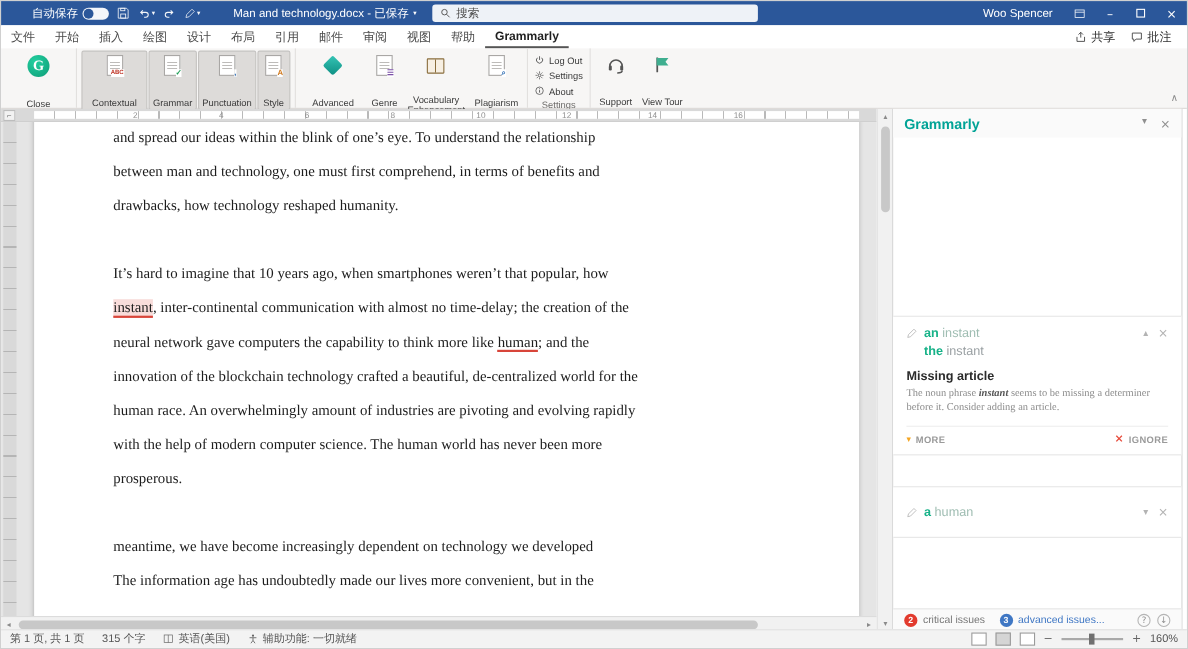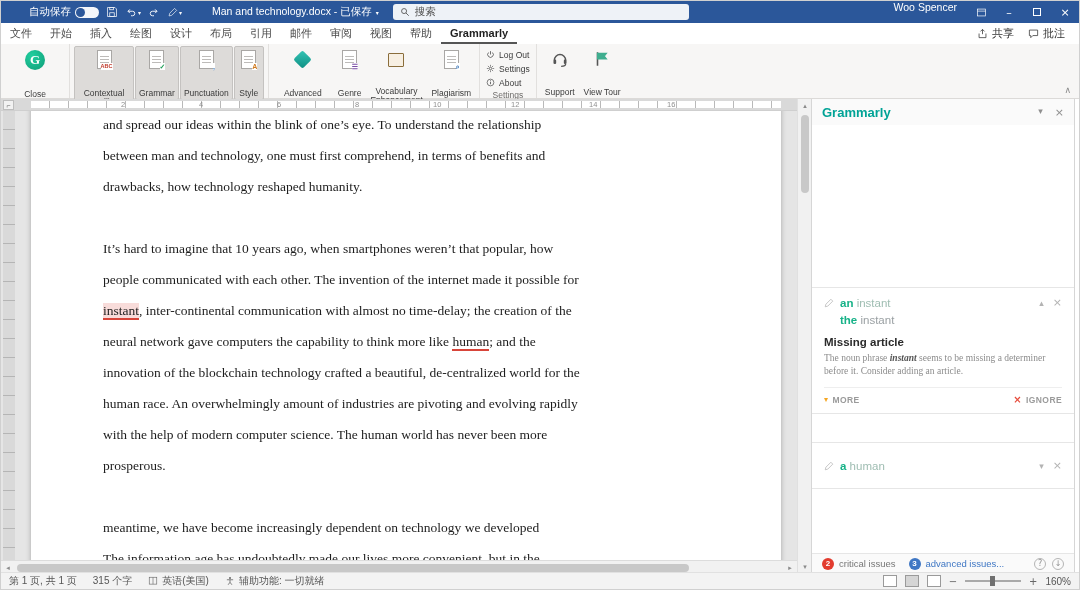--- a/index.html
+++ b/index.html
@@ -12,21 +12,21 @@
               display:flex; align-items:center; color:#fff; font-size:10.5px;padding-left:20px; }
   .tb-left { display:flex; align-items:center; gap:7px; padding-left:8px; }
   .autosave { display:flex; align-items:center; gap:4px; }
   .toggle { width:24px; height:11px; background:rgba(255,255,255,.95); border-radius:6px; position:relative; }
   .toggle .knob { position:absolute; left:1px; top:1px; width:9px; height:9px; border-radius:50%; background:#2b579a; }
   .tb-icon { display:flex; align-items:center; gap:1px; opacity:.95; cursor:default; }
   .tb-caret { font-size:6px; font-family:"DejaVu Sans", sans-serif; }
   .tb-title { margin-left:30px; display:flex; align-items:center; gap:4px; white-space:nowrap; font-size:10.5px; }
   .tb-search { margin-left:14px; width:296px; height:16px; background:rgba(255,255,255,.92); border-radius:3px;
                display:flex; align-items:center; gap:5px; padding:0 7px; color:#4c4c4c; }
-  .tb-right { margin-left:auto; display:flex; height:100%; }
+  .tb-right { margin-left:auto; display:flex; align-items:center; height:100%; }
   .tb-user { margin-right:10px; font-size:10.5px; }
   .winbtn { width:28px; height:100%; display:flex; align-items:center; justify-content:center;
             font-family:"DejaVu Sans", sans-serif; font-size:11px; }
   .max-box { width:8px; height:8px; border:1px solid #fff; display:inline-block; }
 
   
   .tabsrow { position:absolute; top:22px; left:0; right:0; height:21px; background:#fff;
              display:flex; align-items:stretch; font-size:11px; color:#4a4a4a; }
   .tab { display:flex; align-items:center; padding:0 9px; white-space:nowrap; }
   .tab.active { color:#1f1f1f; font-weight:bold; border-bottom:2px solid #555; }
@@ -401,21 +401,20 @@
       </div>
     <div class="docarea">
       <div class="vruler"></div>
       <div class="page">
         <div class="pagetext">
             <div class="doc-line"><span>and spread our ideas within the blink of one’s eye. To understand the relationship</span></div>
             <div class="doc-line"><span>between man and technology, one must first comprehend, in terms of benefits and</span></div>
             <div class="doc-line"><span>drawbacks, how technology reshaped humanity.</span></div>
             <div class="doc-line">&nbsp;</div>
             <div class="doc-line"><span>It’s hard to imagine that 10 years ago, when smartphones weren’t that popular, how</span></div>
-            <div class="doc-line"><span>people communicated with each other. The invention of the internet made it possible for</span></div>
             <div class="doc-line"><span class="w-active">instant</span><span>, inter-continental communication with almost no time-delay; the creation of the</span></div>
             <div class="doc-line"><span>neural network gave computers the capability to think more like </span><span class="w-flag">human</span><span>; and the</span></div>
             <div class="doc-line"><span>innovation of the blockchain technology crafted a beautiful, de-centralized world for the</span></div>
             <div class="doc-line"><span>human race. An overwhelmingly amount of industries are pivoting and evolving rapidly</span></div>
             <div class="doc-line"><span>with the help of modern computer science. The human world has never been more</span></div>
             <div class="doc-line"><span>prosperous.</span></div>
             <div class="doc-line">&nbsp;</div>
             <div class="doc-line"><span>meantime, we have become increasingly dependent on technology we developed</span></div>
             <div class="doc-line"><span>The information age has undoubtedly made our lives more convenient, but in the</span></div>
           </div>

